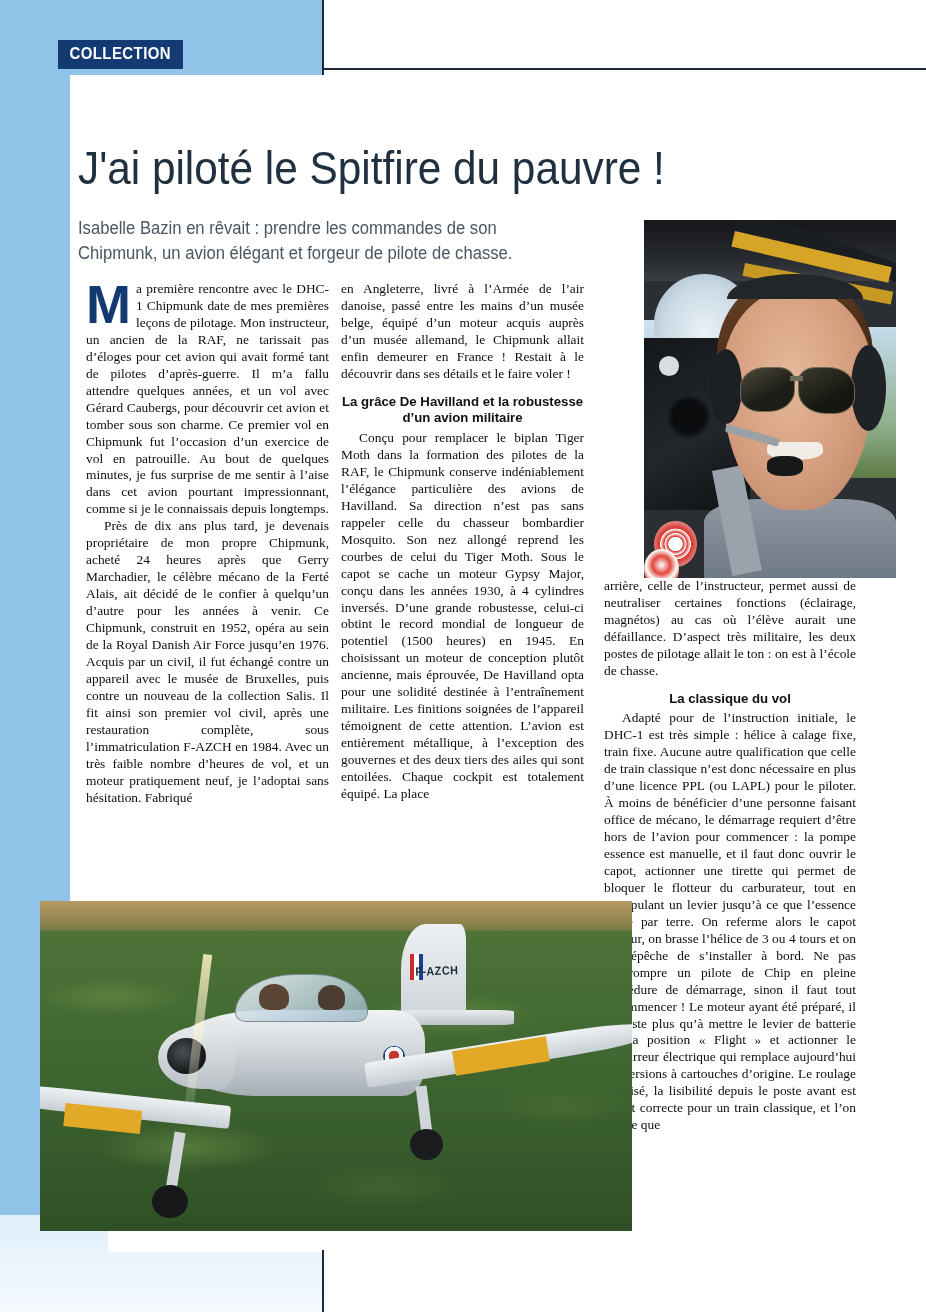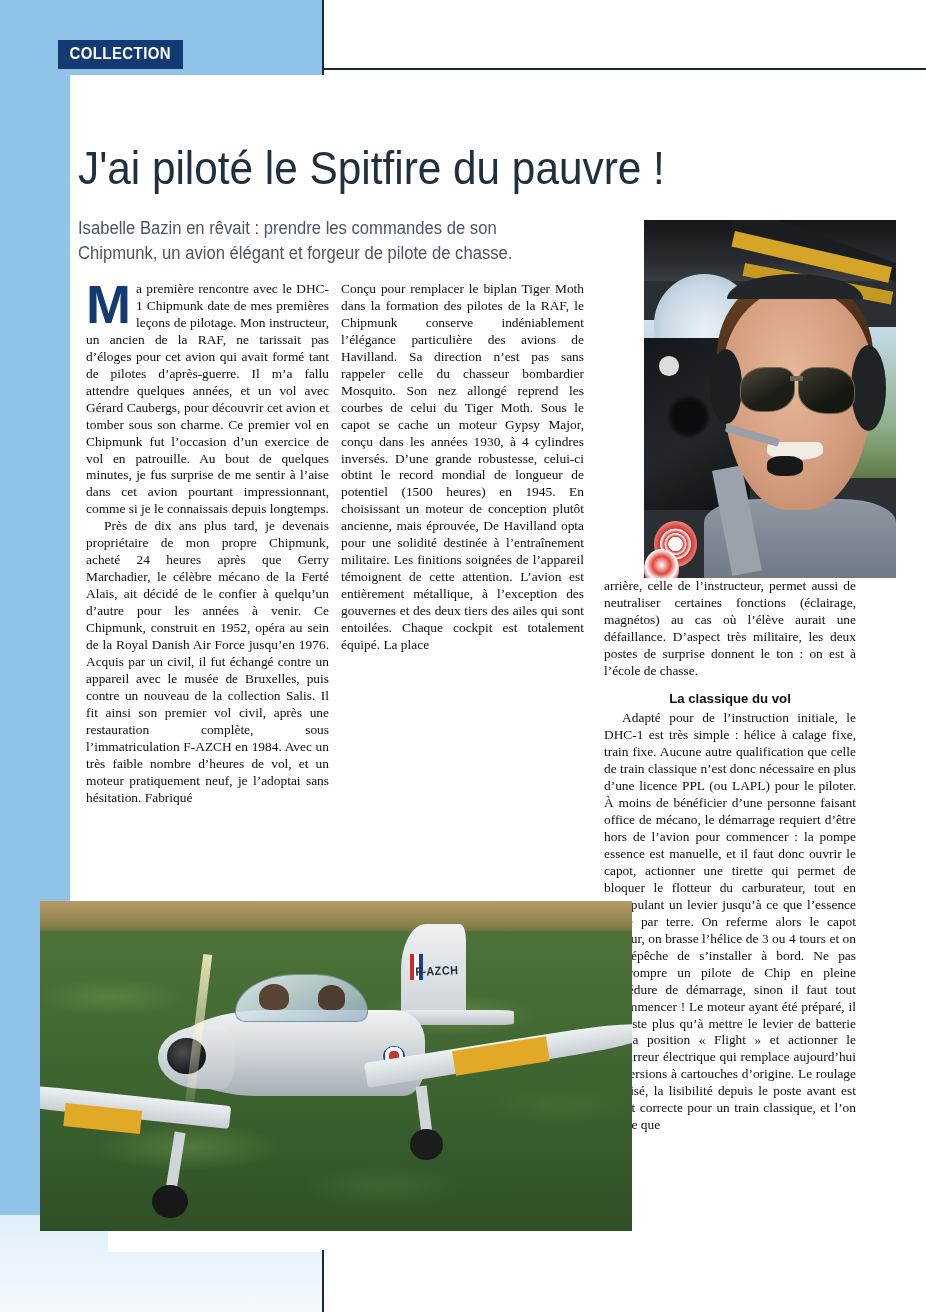--- a/index.html
+++ b/index.html
@@ -404,25 +404,27 @@
 
 <h1 class="headline">J'ai piloté le Spitfire du pauvre !</h1>
 <p class="deck">Isabelle Bazin en rêvait : prendre les commandes de son Chipmunk, un avion élégant et forgeur de pilote de chasse.</p>
 
 <div class="col col-1">
   <p class="dropcap">Ma première rencontre avec le DHC-1 Chipmunk date de mes premières leçons de pilotage. Mon instructeur, un ancien de la RAF, ne tarissait pas d’éloges pour cet avion qui avait formé tant de pilotes d’après-guerre. Il m’a fallu attendre quelques années, et un vol avec Gérard Caubergs, pour découvrir cet avion et tomber sous son charme. Ce premier vol en Chipmunk fut l’occasion d’un exercice de vol en patrouille. Au bout de quelques minutes, je fus surprise de me sentir à l’aise dans cet avion pourtant impressionnant, comme si je le connaissais depuis longtemps.</p>
   <p>Près de dix ans plus tard, je devenais propriétaire de mon propre Chipmunk, acheté 24 heures après que Gerry Marchadier, le célèbre mécano de la Ferté Alais, ait décidé de le confier à quelqu’un d’autre pour les années à venir. Ce Chipmunk, construit en 1952, opéra au sein de la Royal Danish Air Force jusqu’en 1976. Acquis par un civil, il fut échangé contre un appareil avec le musée de Bruxelles, puis contre un nouveau de la collection Salis. Il fit ainsi son premier vol civil, après une restauration complète, sous l’immatriculation F-AZCH en 1984. Avec un très faible nombre d’heures de vol, et un moteur pratiquement neuf, je l’adoptai sans hésitation. Fabriqué</p>
 </div>
 
 <div class="col col-2">
+  <p>en Angleterre, livré à l’Armée de l’air danoise, passé entre les mains d’un musée belge, équipé d’un moteur acquis auprès d’un musée allemand, le Chipmunk allait enfin demeurer en France ! Restait à le découvrir dans ses détails et le faire voler !</p>
+  <p class="subhead">La grâce De Havilland et la robustesse d’un avion militaire</p>
   <p>Conçu pour remplacer le biplan Tiger Moth dans la formation des pilotes de la RAF, le Chipmunk conserve indéniablement l’élégance particulière des avions de Havilland. Sa direction n’est pas sans rappeler celle du chasseur bombardier Mosquito. Son nez allongé reprend les courbes de celui du Tiger Moth. Sous le capot se cache un moteur Gypsy Major, conçu dans les années 1930, à 4 cylindres inversés. D’une grande robustesse, celui-ci obtint le record mondial de longueur de potentiel (1500 heures) en 1945. En choisissant un moteur de conception plutôt ancienne, mais éprouvée, De Havilland opta pour une solidité destinée à l’entraînement militaire. Les finitions soignées de l’appareil témoignent de cette attention. L’avion est entièrement métallique, à l’exception des gouvernes et des deux tiers des ailes qui sont entoilées. Chaque cockpit est totalement équipé. La place</p>
 </div>
 
 <div class="col col-3">
-  <p>arrière, celle de l’instructeur, permet aussi de neutraliser certaines fonctions (éclairage, magnétos) au cas où l’élève aurait une défaillance. D’aspect très militaire, les deux postes de surprise donnent le ton : on est à l’école de chasse.</p>
+  <p>arrière, celle de l’instructeur, permet aussi de neutraliser certaines fonctions (éclairage, magnétos) au cas où l’élève aurait une défaillance. D’aspect très militaire, les deux postes de pilotage allait le ton : on est à l’école de chasse.</p>
   <p class="subhead">La classique du vol</p>
   <p>Adapté pour de l’instruction initiale, le DHC-1 est très simple : hélice à calage fixe, train fixe. Aucune autre qualification que celle de train classique n’est donc nécessaire en plus d’une licence PPL (ou LAPL) pour le piloter. À moins de bénéficier d’une personne faisant office de mécano, le démarrage requiert d’être hors de l’avion pour commencer : la pompe essence est manuelle, et il faut donc ouvrir le capot, actionner une tirette qui permet de bloquer le flotteur du carburateur, tout en manipulant un levier jusqu’à ce que l’essence coule par terre. On referme alors le capot moteur, on brasse l’hélice de 3 ou 4 tours et on se dépêche de s’installer à bord. Ne pas interrompre un pilote de Chip en pleine procédure de démarrage, sinon il faut tout recommencer ! Le moteur ayant été préparé, il ne reste plus qu’à mettre le levier de batterie sur la position « Flight » et actionner le démarreur électrique qui remplace aujourd’hui les versions à cartouches d’origine. Le roulage est aisé, la lisibilité depuis le poste avant est plutôt correcte pour un train classique, et l’on oublie que</p>
 </div>
 
 <figure class="photo-cockpit">
   <div class="ck ck-sky-l"></div>
   <div class="ck ck-sky-r"></div>
   <div class="ck ck-canopy-top"></div>
   <div class="ck ck-frame-diag"></div>
   <div class="ck ck-bar-yellow1"></div>

